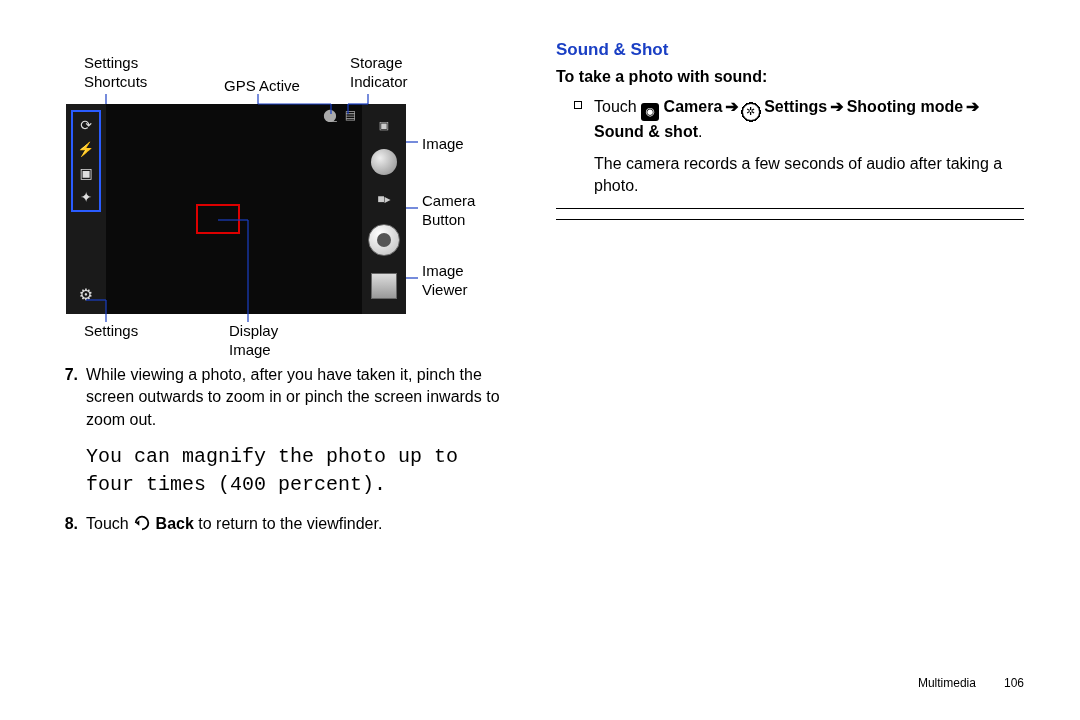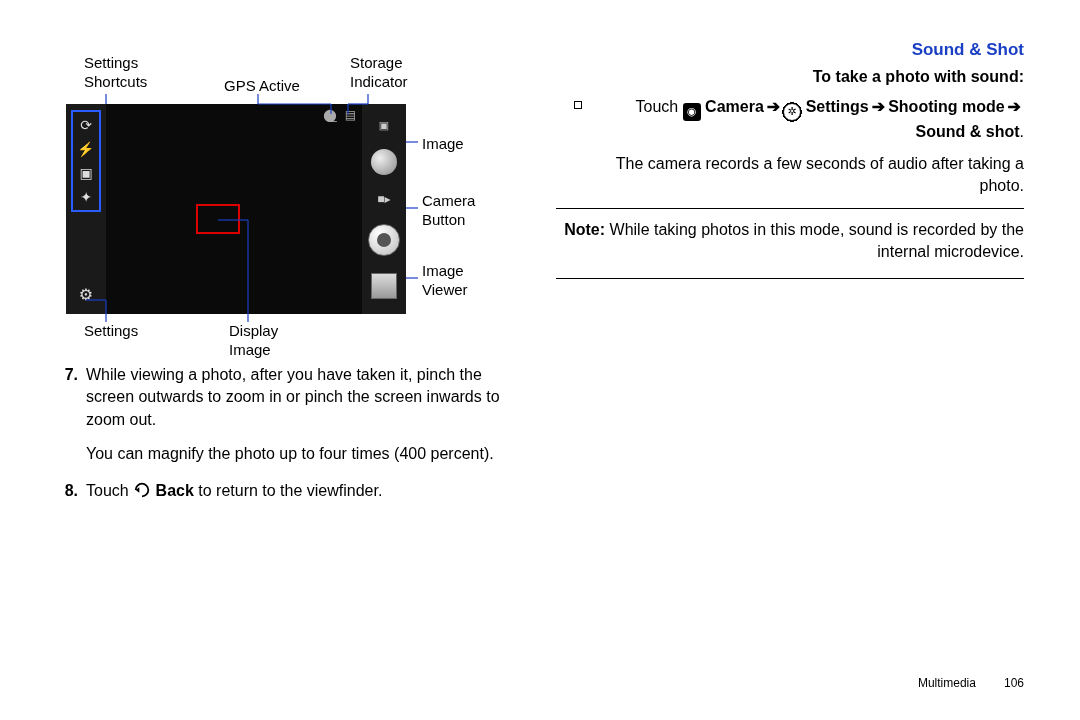--- a/index.html
+++ b/index.html
@@ -10,21 +10,21 @@
     background: #fff;
     width: 1080px;
     height: 720px;
     padding: 40px 56px 30px 56px;
     display: flex;
     gap: 40px;
     position: relative;
   }
   .col { flex: 1; }
   .left-col { flex: 0 0 460px; }
-  .right-col { flex: 1; text-align: right; }
+  .right-col { flex: 1; }
 
   
   .diagram-wrap {
     position: relative;
     width: 420px;
     height: 290px;
     margin-bottom: 34px;
     margin-left: 10px;
   }
   .label { position: absolute; font-size: 15px; line-height: 1.25; }
@@ -83,21 +83,21 @@
   .shutter-inner { width:14px; height:14px; border-radius:50%; background:#555; }
   .gallery { width:26px; height:26px; background:linear-gradient(#ddd,#999); border:1px solid #666; }
   .focus-box {
     position:absolute; top:100px; left:130px; width:44px; height:30px; border:2px solid #d00;
   }
 
   
   .num-item { display:flex; gap:8px; margin-bottom:12px; font-size:16px; line-height:1.4; }
   .num-item .n { font-weight:bold; width:22px; text-align:right; }
   .num-item .t { flex:1; }
-  .sub-para { margin-left:30px; margin-bottom:14px; font-size:16px; line-height:1.4; }
+  .sub-para { margin-left:30px; margin-bottom:14px; font-size:20px; line-height:1.4;font-family:Liberation Mono, monospace; }
   .back-icon {
     display:inline-flex; width:18px; height:16px; vertical-align:-2px;
   }
 
   .section-head { color:#1a3fc4; font-weight:bold; font-size:17px; margin-bottom:8px; }
   .para { font-size:16px; line-height:1.4; margin-bottom:14px; }
   .subhead { font-weight:bold; font-size:16px; margin-bottom:10px; }
   .bullet { display:flex; gap:12px; margin-left:18px; margin-bottom:10px; font-size:16px; line-height:1.4; }
   .bullet .sq { width:8px; height:8px; border:1.5px solid #000; margin-top:5px; flex:0 0 8px; }
   .bullet .bt { flex:1; }
@@ -216,21 +216,18 @@
     <div class="bt">
       <span>Touch </span><span class="inline-ic">◉</span><b> Camera</b><span class="arrow"> ➔ </span><span class="inline-gear">✲</span><b> Settings</b><span class="arrow"> ➔ </span><b>Shooting mode</b><span class="arrow"> ➔ </span><b>Sound &amp; shot</b><span>.</span>
       <div style="height:10px"></div>
       <span>The camera records a few seconds of audio after taking a photo.</span>
     </div>
   </div>
 
 
 
   <hr class="rule">
-  <div class="para">
-    <b>Note:</b><span> While taking photos in this mode, sound is recorded by the internal microdevice.</span>
-  </div>
   <hr class="rule">
 </div>
 
 <div class="footer">
   <span class="section">Multimedia</span><span>106</span>
 </div>
 
 </body></html>

